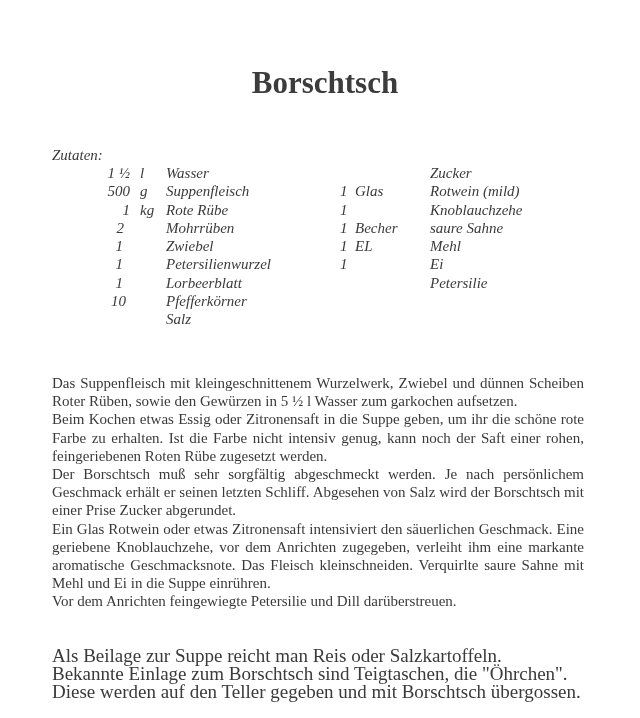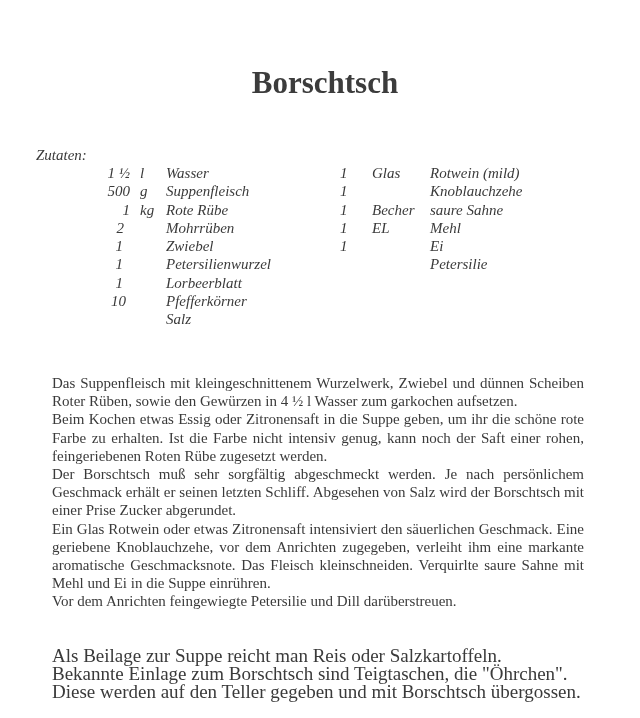--- a/index.html
+++ b/index.html
@@ -22,42 +22,42 @@
       width: 650px;
       text-align: center;
       font-weight: bold;
       font-size: 31px;
       color: #3c3c3c;
       letter-spacing: 0px;
     }
     .ingredients-label {
       position: absolute;
       top: 147px;
-      left: 36px;
+      left: 52px;
       font-style: italic;
       font-size: 15px;
     }
     .ing-col {
       position: absolute;
       font-style: italic;
       font-size: 15px;
       line-height: 18.3px;
     }
     .ing-row {
       position: relative;
       height: 18.3px;
       white-space: nowrap;
     }
     .left-col { top: 164px; left: 52px; width: 270px; }
     .left-col .qty { position: absolute; right: 192px; }
     .left-col .unit { position: absolute; left: 88px; }
     .left-col .name { position: absolute; left: 114px; }
     .right-col { top: 164px; left: 340px; width: 280px; }
     .right-col .qty { position: absolute; left: 0; }
-    .right-col .unit { position: absolute; left: 32px; }
+    .right-col .unit { position: absolute; left: 15px; }
     .right-col .name { position: absolute; left: 90px; }
 
     .instructions {
       position: absolute;
       top: 374px;
       left: 52px;
       width: 532px;
       font-size: 15px;
       line-height: 18.2px;
       text-align: justify;
@@ -125,20 +125,25 @@
     </div>
   <div class="ing-row">
       <span class="qty"></span>
       <span class="unit"></span>
       <span class="name">Salz</span>
     </div>
 </div>
 
 <div class="ing-col right-col">
   <div class="ing-row">
+      <span class="qty"></span>
+      <span class="unit"></span>
+      <span class="name">Zucker</span>
+    </div>
+  <div class="ing-row">
       <span class="qty">1</span>
       <span class="unit">Glas</span>
       <span class="name">Rotwein (mild)</span>
     </div>
   <div class="ing-row">
       <span class="qty">1</span>
       <span class="unit"></span>
       <span class="name">Knoblauchzehe</span>
     </div>
   <div class="ing-row">
@@ -157,21 +162,21 @@
       <span class="name">Ei</span>
     </div>
   <div class="ing-row">
       <span class="qty"></span>
       <span class="unit"></span>
       <span class="name">Petersilie</span>
     </div>
 </div>
 
 <div class="instructions">
-  <p>Das Suppenfleisch mit kleingeschnittenem Wurzelwerk, Zwiebel und dünnen Scheiben Roter Rüben, sowie den Gewürzen in 4 ½ l Wasser zum garkochen aufsetzen.</p>
+  <p>Das Suppenfleisch mit kleingeschnittenem Wurzelwerk, Zwiebel und dünnen Scheiben Roter Rüben, sowie den Gewürzen in 5 ½ l Wasser zum garkochen aufsetzen.</p>
   <p>Beim Kochen etwas Essig oder Zitronensaft in die Suppe geben, um ihr die schöne rote Farbe zu erhalten. Ist die Farbe nicht intensiv genug, kann noch der Saft einer rohen, feingeriebenen Roten Rübe zugesetzt werden.</p>
   <p>Der Borschtsch muß sehr sorgfältig abgeschmeckt werden. Je nach persönlichem Geschmack erhält er seinen letzten Schliff. Abgesehen von Salz wird der Borschtsch mit einer Prise Zucker abgerundet.</p>
   <p>Ein Glas Rotwein oder etwas Zitronensaft intensiviert den säuerlichen Geschmack. Eine geriebene Knoblauchzehe, vor dem Anrichten zugegeben, verleiht ihm eine markante aromatische Geschmacksnote. Das Fleisch kleinschneiden. Verquirlte saure Sahne mit Mehl und Ei in die Suppe einrühren.</p>
   <p>Vor dem Anrichten feingewiegte Petersilie und Dill darüberstreuen.</p>
 </div>
 
 <div class="notes">
   <p>Als Beilage zur Suppe reicht man Reis oder Salzkartoffeln.</p>
   <p>Bekannte Einlage zum Borschtsch sind Teigtaschen, die "Öhrchen".</p>
   <p>Diese werden auf den Teller gegeben und mit Borschtsch übergossen.</p>

